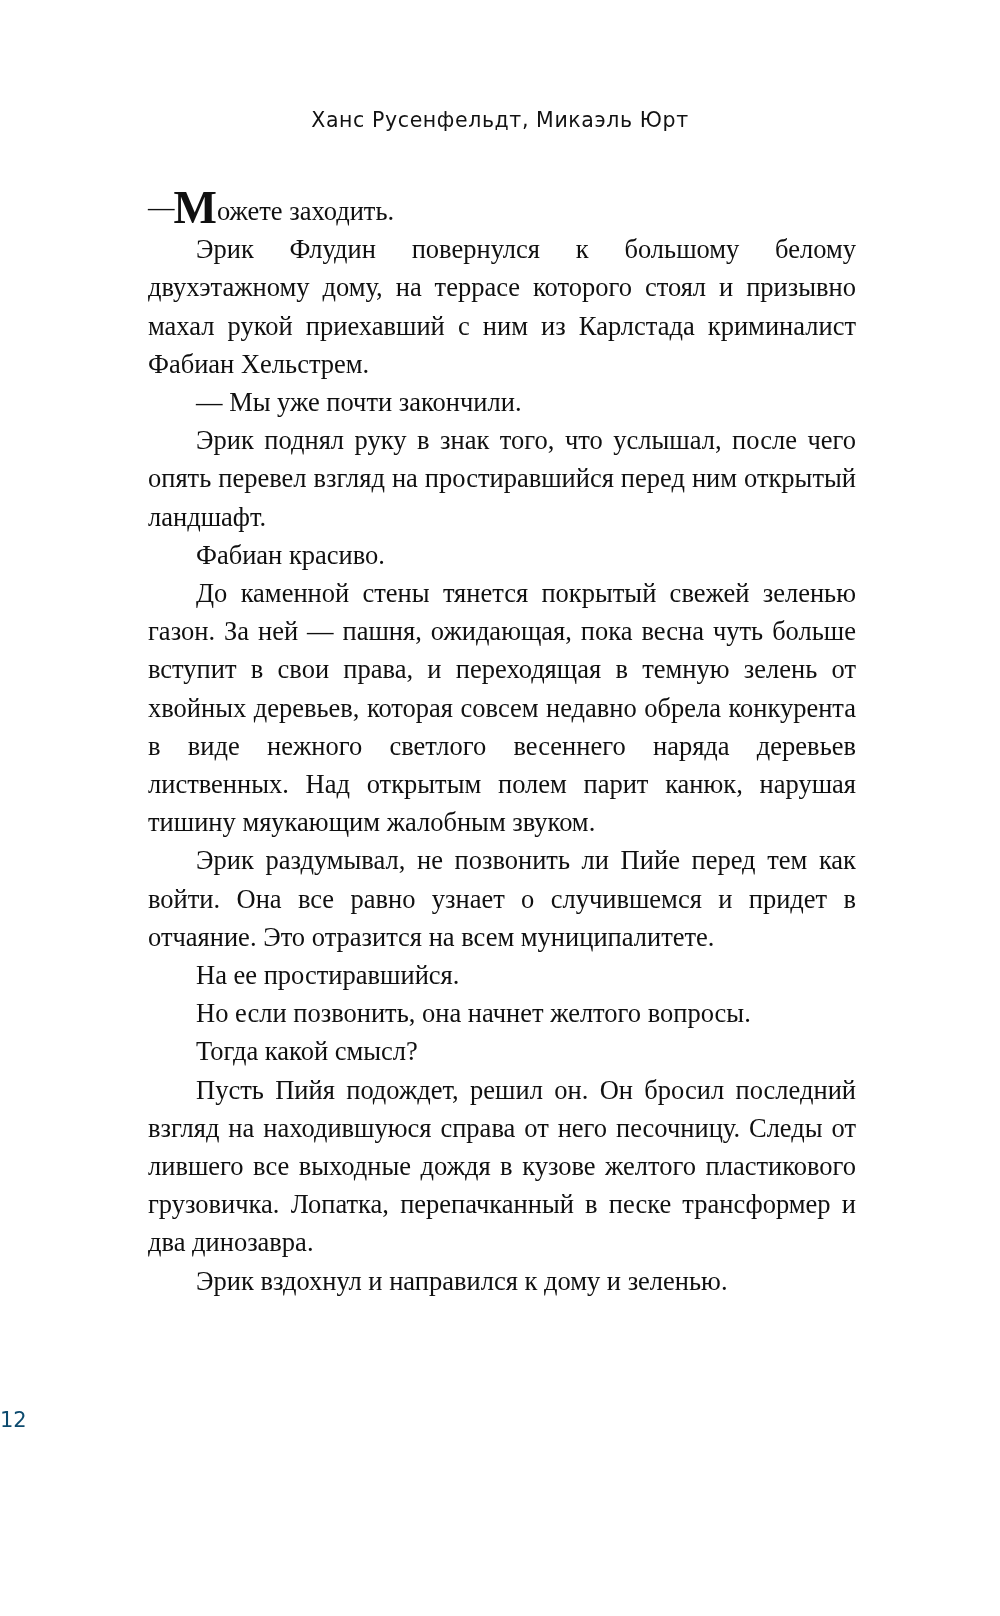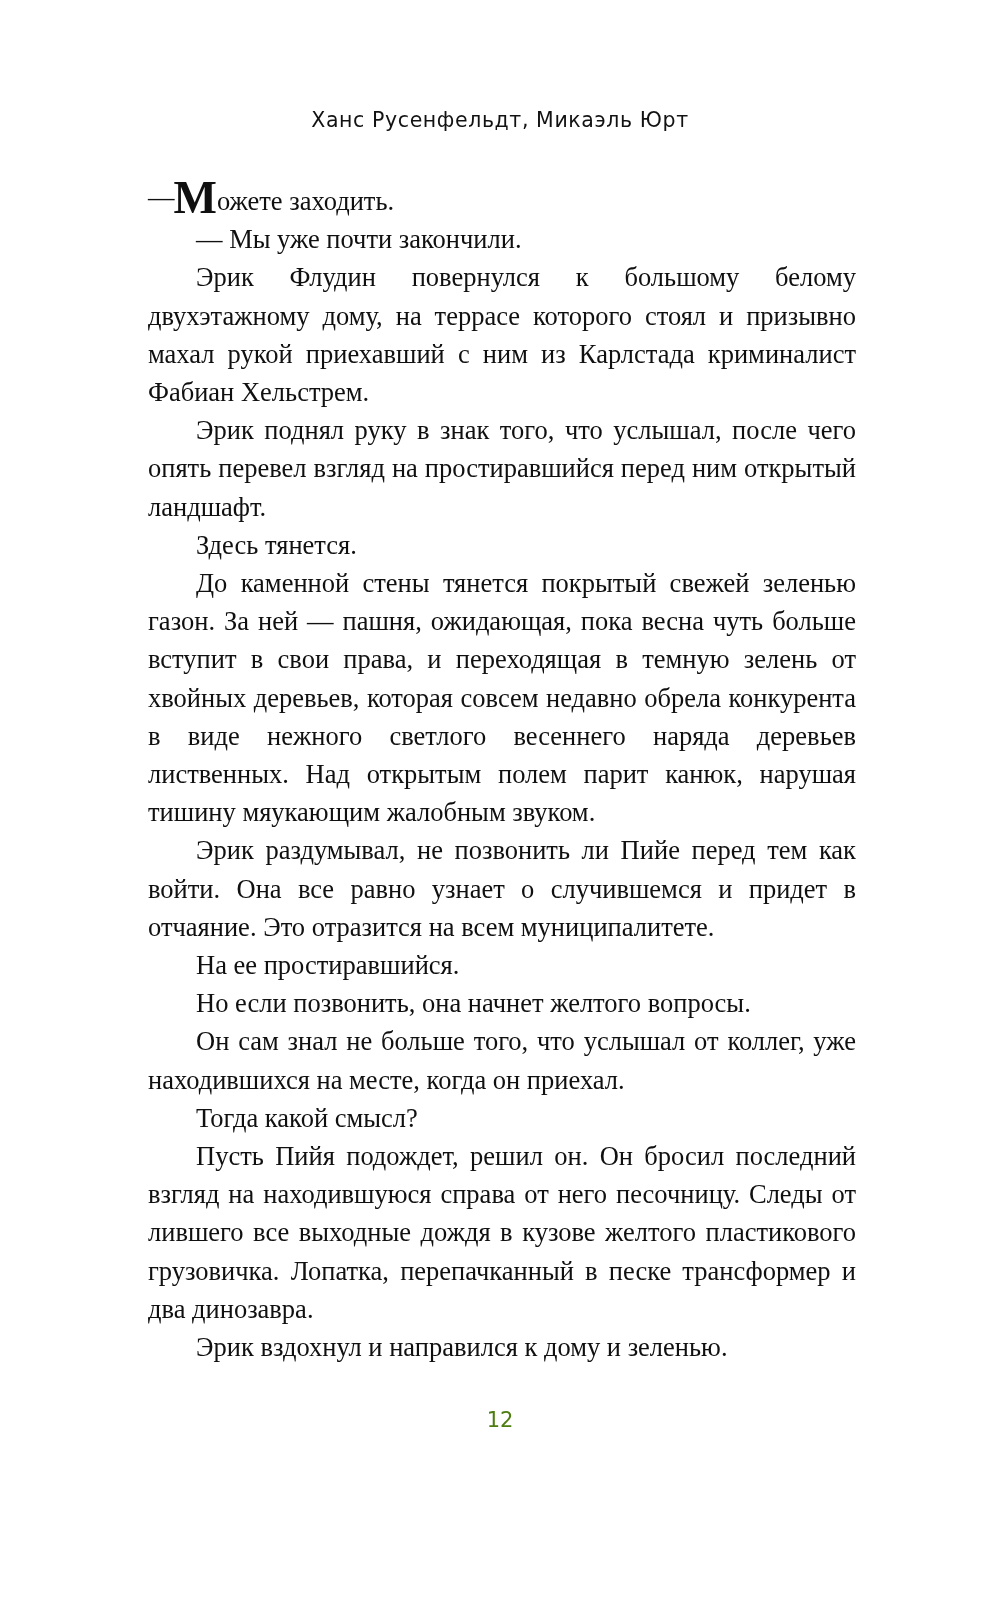--- a/index.html
+++ b/index.html
@@ -30,21 +30,21 @@
     text-align: center;
     font-family: "DejaVu Sans", sans-serif;
     font-size: 20.5px;
     letter-spacing: 0.6px;
     color: #121212;
     font-weight: 400;
   }
   .text-block {
     position: absolute;
     left: 148px;
-    top: 178px;
+    top: 188px;
     width: 708px;
   }
   p {
     margin: 0;
     font-size: 26.5px;
     line-height: 38.2px;
     text-align: justify;
     text-justify: inter-word;
     hyphens: manual;
     color: #101010;
@@ -65,46 +65,45 @@
   .dash-lead {
     font-size: 26.5px;
     vertical-align: 4px;
     letter-spacing: -1px;
   }
   .folio {
     position: absolute;
     left: 0;
     top: 1408px;
     width: 1000px;
-    text-align: center;
+    text-align: left;
     font-family: "DejaVu Sans", sans-serif;
     font-size: 21px;
-    color: #4d7c0f;
+    color: #0c4a6e;
   }
 </style>
 </head>
 <body>
 
 <div class="page">
 
   <div class="running-head">Ханс Русенфельдт, Микаэль Юрт</div>
 
   <div class="text-block">
 
     <p class="first"><span class="dash-lead">—</span><span class="dropcap">М</span><span>ожете заходить.</span></p>
 
+    <p class="indent">Эрик Флудин повернулся к большому белому двухэтажному дому, на террасе которого стоял и призывно махал рукой приехавший с ним из Карлстада криминалист Фабиан Хельстрем.</p>
     <p class="indent">— Мы уже почти закончили.</p>
-    <p class="indent">Эрик Флудин повернулся к большому белому двухэтажному дому, на террасе которого стоял и призывно махал рукой приехавший с ним из Карлстада криминалист Фабиан Хельстрем.</p>
     <p class="indent">Эрик поднял руку в знак того, что услышал, после чего опять перевел взгляд на простиравшийся перед ним открытый ландшафт.</p>
-    <p class="indent">Здесь тянется.</p>
+    <p class="indent">Фабиан красиво.</p>
     <p class="indent">До каменной стены тянется покрытый свежей зеленью газон. За ней — пашня, ожидающая, пока весна чуть больше вступит в свои права, и переходящая в темную зелень от хвойных деревьев, которая совсем недавно обрела конкурента в виде нежного светлого весеннего наряда деревьев лиственных. Над открытым полем парит канюк, нарушая тишину мяукающим жалобным звуком.</p>
     <p class="indent">Эрик раздумывал, не позвонить ли Пийе перед тем как войти. Она все равно узнает о случившемся и придет в отчаяние. Это отразится на всем муниципалитете.</p>
     <p class="indent">На ее простиравшийся.</p>
     <p class="indent">Но если позвонить, она начнет желтого вопросы.</p>
-    <p class="indent">Он сам знал не больше того, что услышал от коллег, уже находившихся на месте, когда он приехал.</p>
     <p class="indent">Тогда какой смысл?</p>
     <p class="indent">Пусть Пийя подождет, решил он. Он бросил последний взгляд на находившуюся справа от него песочницу. Следы от лившего все выходные дождя в кузове желтого пластикового грузовичка. Лопатка, перепачканный в песке трансформер и два динозавра.</p>
     <p class="indent">Эрик вздохнул и направился к дому и зеленью.</p>
 
   </div>
 
   <div class="folio">12</div>
 
 </div>
 

